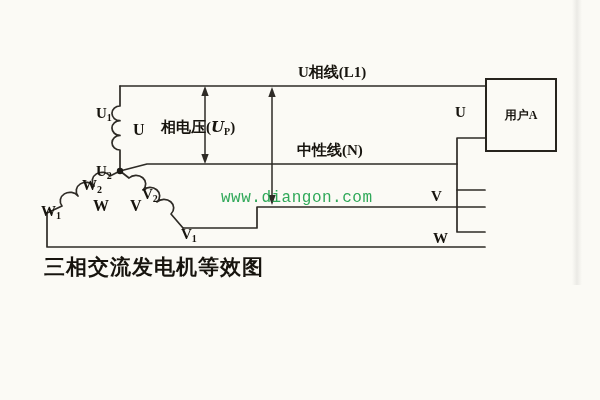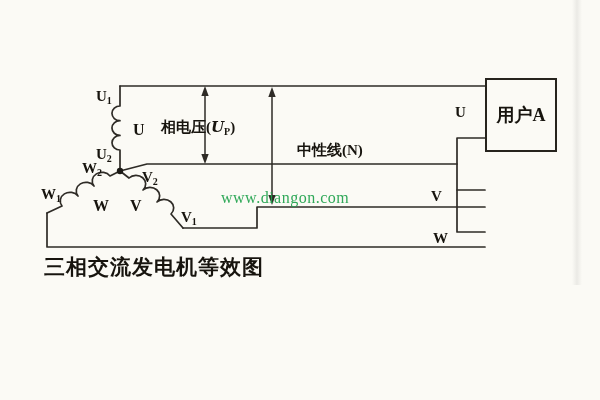--- a/index.html
+++ b/index.html
@@ -8,38 +8,38 @@
     background:#fbfaf5;overflow:hidden;
     font-family:"Liberation Serif",serif;color:#17140e;
   }
   .scan-streak{
     position:absolute;left:572px;top:0;width:10px;height:285px;
     background:linear-gradient(90deg,rgba(0,0,0,0),rgba(90,90,90,.10),rgba(0,0,0,0));
     pointer-events:none;
   }
   svg.wires{position:absolute;left:0;top:0;}
   .lbl{position:absolute;white-space:nowrap;line-height:1;}
-  .term{font-size:15px;font-weight:600;}
+  .term{font-size:15px;font-weight:600;margin-top:17px;}
   .term sub{font-size:10px;line-height:0;vertical-align:-0.3em;}
   .wind{font-size:16px;font-weight:600;}
   .meas{font-size:15px;font-weight:600;}
   .meas .sym{font-style:italic;font-family:"DejaVu Serif",serif;font-weight:600;}
   .meas sub{font-size:10px;line-height:0;vertical-align:-0.3em;}
   .wirelbl{font-size:15px;font-weight:600;}
   .buslbl{font-size:15px;font-weight:700;}
   .load{
     position:absolute;border:2px solid #26231d;background:transparent;
     display:flex;align-items:center;justify-content:center;
-    font-size:18px;font-weight:700;
+    font-size:12px;font-weight:700;
   }
   .caption{font-size:21px;font-weight:800;letter-spacing:1px;
     font-family:Liberation Serif, serif;}
   .title{font-size:26px;font-weight:800;letter-spacing:2px;
     font-family:"Liberation Sans",sans-serif;}
-  .watermark{font-size:16px;font-family:Liberation Serif, serif;
+  .watermark{font-size:16px;font-family:Liberation Mono, monospace;
     color:#1fa24c;letter-spacing:0.5px;opacity:.92;}
 </style>
 </head>
 <body>
 
 <div class="canvas">
 
   <svg class="wires" width="600" height="400" viewBox="0 0 600 400">
     <g stroke="#2e2b26" stroke-width="1.7" fill="none" stroke-linecap="round" stroke-linejoin="round">
 
@@ -82,20 +82,21 @@
   <div class="lbl term" style="left:142px;top:170px"><span>V</span><sub>2</sub></div>
   <div class="lbl term" style="left:41px;top:187px"><span>W</span><sub>1</sub></div>
   <div class="lbl term" style="left:181px;top:210px"><span>V</span><sub>1</sub></div>
 
   <div class="lbl wind" style="left:133px;top:122px">U</div>
   <div class="lbl wind" style="left:93px;top:198px">W</div>
   <div class="lbl wind" style="left:130px;top:198px">V</div>
 
   <div class="lbl meas" style="left:161px;top:120px"><span>相电压(</span><span class="sym">U</span><sub>P</sub><span>)</span></div>
 
+  <div class="lbl wirelbl" style="left:298px;top:65px">U相线(L1)</div>
   <div class="lbl wirelbl" style="left:297px;top:143px">中性线(N)</div>
 
   <div class="lbl buslbl" style="left:455px;top:105px">U</div>
   <div class="lbl buslbl" style="left:431px;top:189px">V</div>
   <div class="lbl buslbl" style="left:433px;top:231px">W</div>
 
   <div class="load" style="left:485px;top:78px;width:68px;height:70px">
       <span>用户A</span>
     </div>
 

